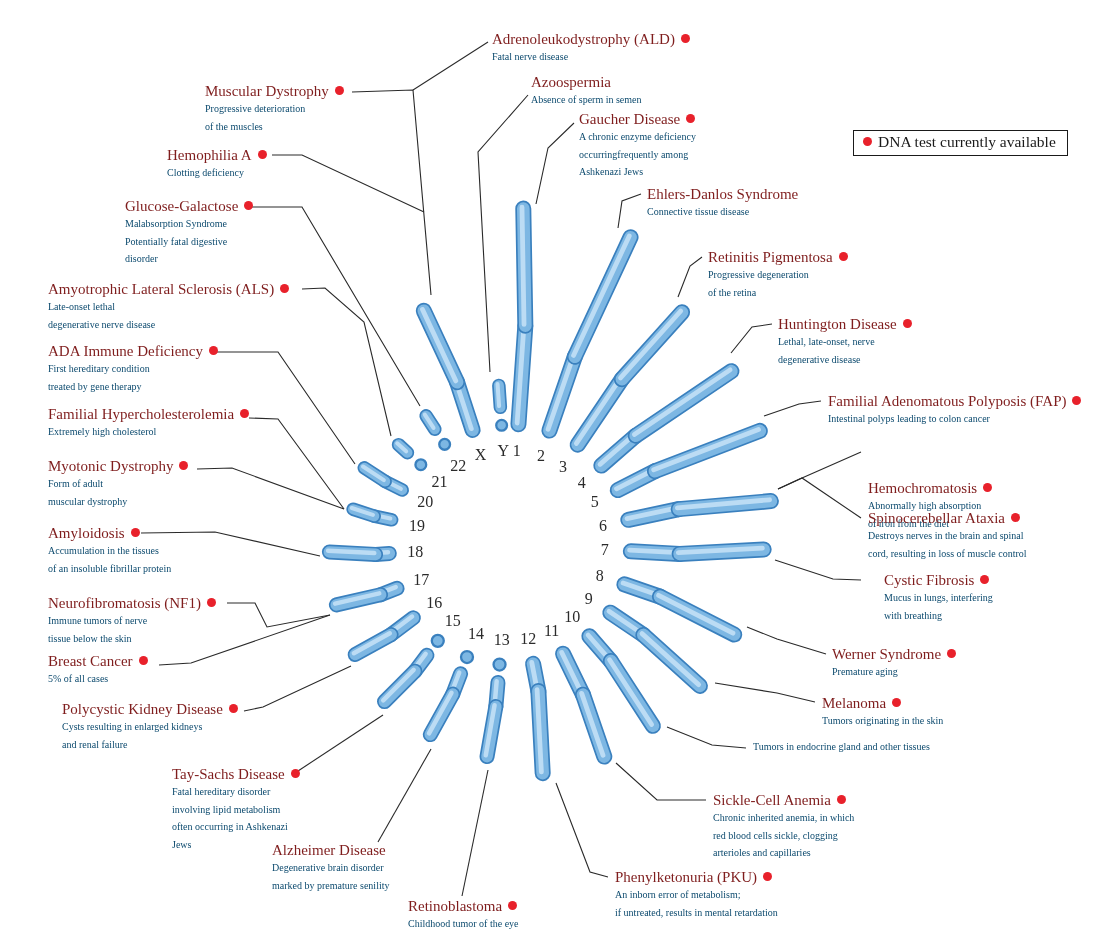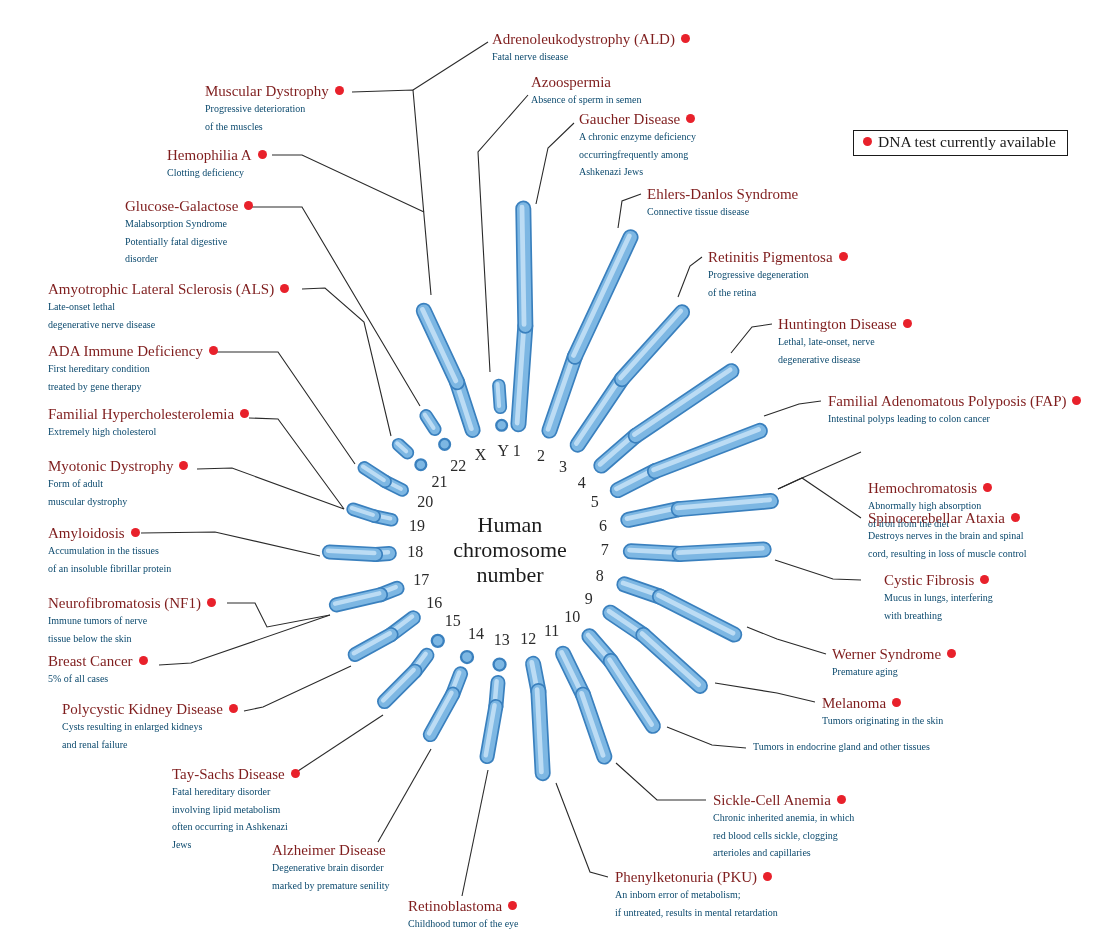--- a/index.html
+++ b/index.html
@@ -263,25 +263,20 @@
         <g>
           <circle cx="501.62922315070495" cy="425.2923139688211" r="5.4" fill="#7db7e3" stroke="#3a80be" stroke-width="2.3"></circle>
           <line x1="500.37360662331065" y1="407.3361610641442" x2="498.8389642009399" y2="385.3897519584281" stroke="#3a80be" stroke-width="13.5" stroke-linecap="round"></line>
           <line x1="500.37360662331065" y1="407.3361610641442" x2="498.8389642009399" y2="385.3897519584281" stroke="#7db7e3" stroke-width="10.1" stroke-linecap="round"></line>
           <line x1="500.37360662331065" y1="407.3361610641442" x2="498.8389642009399" y2="385.3897519584281" stroke="#bcdcf4" stroke-width="4.05" stroke-linecap="round" transform="translate(-1.3,-1.3)"></line>
           <text x="503.3731349943081" y="455.7314152253167" text-anchor="middle" class="chnum">Y</text>
         </g>
       </g>
     </svg>
 
-  <div class="center-text">
-    <div>Human</div>
-    <div>chromosome</div>
-    <div>number</div>
-  </div>
 
   <div class="legend">
     <span class="dot" id="legend-dot" style="background: rgb(232, 33, 43);"></span><span>DNA test currently available</span>
   </div>
 
   <div id="labels">
       <div class="dlabel" style="left: 205px; top: 82px;">
         <div class="dtitle"><span>Muscular Dystrophy</span><span class="dot" style="background: rgb(232, 33, 43);"></span></div>
         <div class="dline">Progressive deterioration</div>
         <div class="dline">of the muscles</div>

